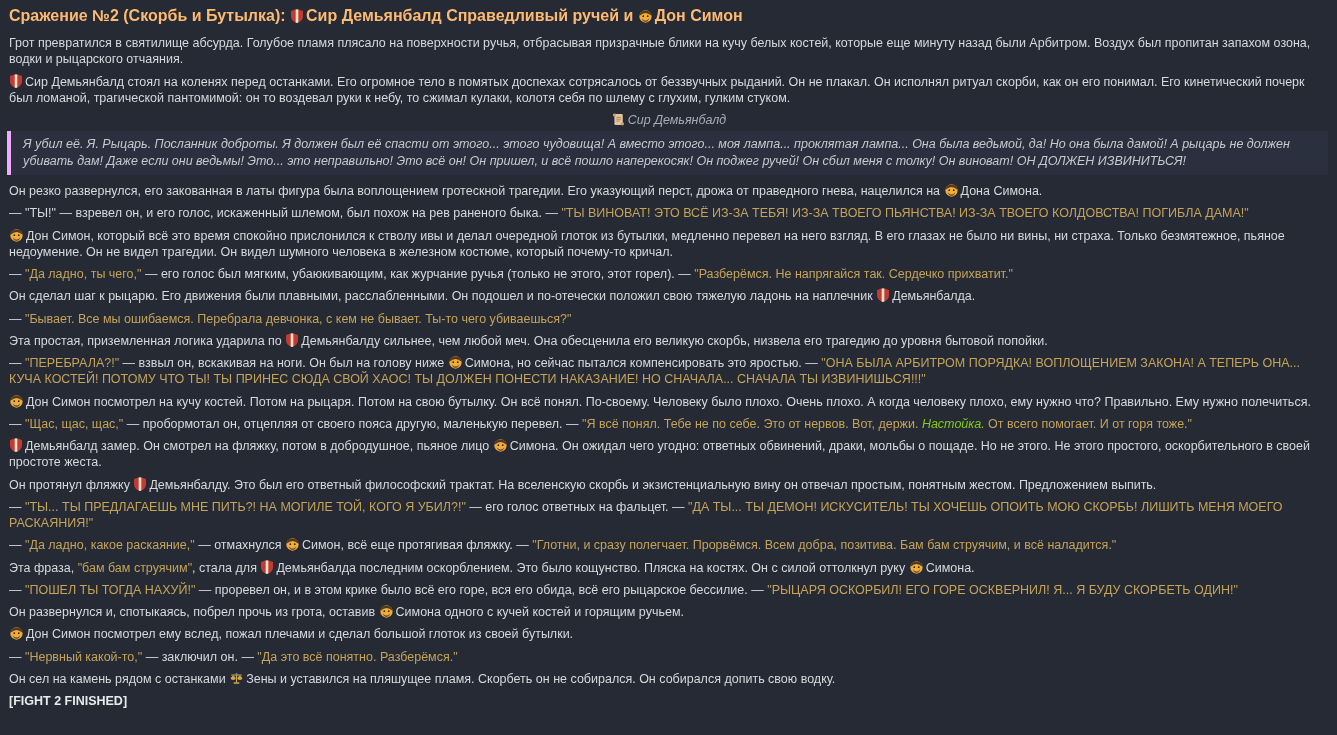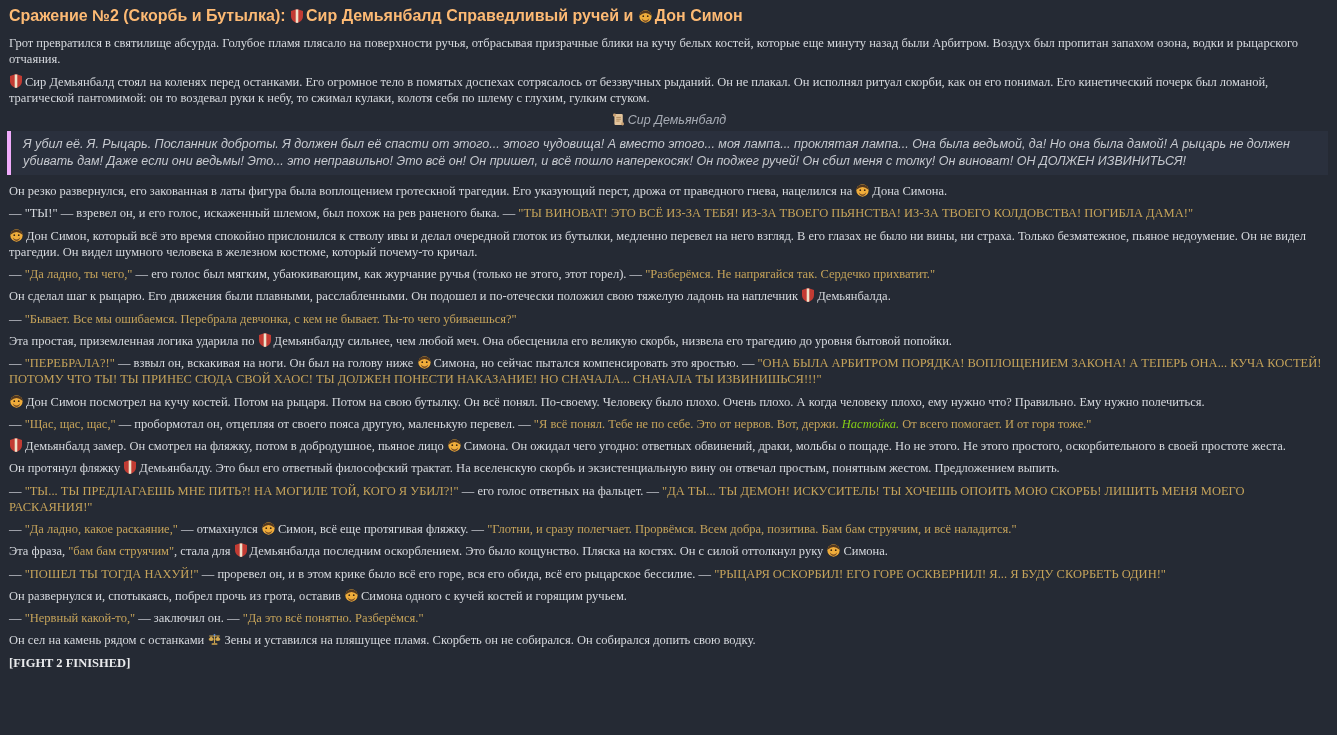--- a/index.html
+++ b/index.html
@@ -5,21 +5,21 @@
   html,body{margin:0;padding:0;}
   body{
     width:1337px;height:735px;overflow:hidden;
     background:#252a34;
     color:#d6d9de;
     font-family:"Liberation Sans", sans-serif;
     font-size:12.5px;
   }
   #story{padding:6px 9px 0 9px;}
   .title{font-weight:bold;font-size:16px;color:#fdba74;margin:0 0 9px 0;line-height:1.25;}
-  .para{margin:0 0 6px 0;line-height:1.3;font-family:Liberation Serif, serif;}
+  .para{margin:0 0 6px 0;line-height:1.3;}
   .footer{font-weight:bold;color:#e9eaec;margin-top:4px;}
   .quote-header{text-align:center;font-style:italic;color:#a6abb4;margin:2px 0 3px 0;line-height:1.3;}
   .quote{
     background:#2a303d;
     border-left:4px solid #f0abfc;
     padding:5px 12px;margin:0 0 8px -2px;
     font-style:italic;color:#c6c9cf;line-height:1.35;
   }
   .g{color:#c5a35a;}
   .gi{color:#84cc16;font-style:italic;}
@@ -127,20 +127,27 @@
           <path d="M2.9 8.8 Q7 13.8 11.1 8.8 Q9.6 12.9 7 13 Q4.4 12.9 2.9 8.8 Z" fill="#7a4f26"></path>
         </svg></span><span>Симона.</span></div>
     <div class="para"><span>— </span><span class="g">"ПОШЕЛ ТЫ ТОГДА НАХУЙ!"</span><span> — проревел он, и в этом крике было всё его горе, вся его обида, всё его рыцарское бессилие. — </span><span class="g">"РЫЦАРЯ ОСКОРБИЛ! ЕГО ГОРЕ ОСКВЕРНИЛ! Я... Я БУДУ СКОРБЕТЬ ОДИН!"</span></div>
     <div class="para"><span>Он развернулся и, спотыкаясь, побрел прочь из грота, оставив </span><span class="icon"><svg width="13" height="13" viewBox="0 0 14 14">
           <circle cx="7" cy="7" r="6.6" fill="#f0ad3b"></circle>
           <path d="M0.5 6.2 Q1 1.1 7 0.5 Q13 1.1 13.5 6.2 Q10 3.3 7 3.3 Q4 3.3 0.5 6.2 Z" fill="#53381f"></path>
           <circle cx="4.6" cy="6.7" r="0.95" fill="#3c2713"></circle>
           <circle cx="9.4" cy="6.7" r="0.95" fill="#3c2713"></circle>
           <path d="M2.9 8.8 Q7 13.8 11.1 8.8 Q9.6 12.9 7 13 Q4.4 12.9 2.9 8.8 Z" fill="#7a4f26"></path>
         </svg></span><span>Симона одного с кучей костей и горящим ручьем.</span></div>
+    <div class="para"><span class="icon"><svg width="13" height="13" viewBox="0 0 14 14">
+          <circle cx="7" cy="7" r="6.6" fill="#f0ad3b"></circle>
+          <path d="M0.5 6.2 Q1 1.1 7 0.5 Q13 1.1 13.5 6.2 Q10 3.3 7 3.3 Q4 3.3 0.5 6.2 Z" fill="#53381f"></path>
+          <circle cx="4.6" cy="6.7" r="0.95" fill="#3c2713"></circle>
+          <circle cx="9.4" cy="6.7" r="0.95" fill="#3c2713"></circle>
+          <path d="M2.9 8.8 Q7 13.8 11.1 8.8 Q9.6 12.9 7 13 Q4.4 12.9 2.9 8.8 Z" fill="#7a4f26"></path>
+        </svg></span><span>Дон Симон посмотрел ему вслед, пожал плечами и сделал большой глоток из своей бутылки.</span></div>
     <div class="para"><span>— </span><span class="g">"Нервный какой-то,"</span><span> — заключил он. — </span><span class="g">"Да это всё понятно. Разберёмся."</span></div>
     <div class="para"><span>Он сел на камень рядом с останками </span><span class="icon"><svg width="13" height="13" viewBox="0 0 14 14">
           <rect x="6.4" y="1.6" width="1.2" height="9.4" fill="#d2a84f"></rect>
           <rect x="1.4" y="2.7" width="11.2" height="1.1" fill="#d2a84f"></rect>
           <path d="M0.7 6.4 A2.75 2.1 0 0 0 6.2 6.4 L3.45 3.4 Z" fill="#d2a84f"></path>
           <path d="M7.8 6.4 A2.75 2.1 0 0 0 13.3 6.4 L10.55 3.4 Z" fill="#d2a84f"></path>
           <circle cx="7" cy="2.1" r="1" fill="#5b8dd9"></circle>
           <rect x="3.9" y="11" width="6.2" height="1.6" rx="0.6" fill="#d2a84f"></rect>
         </svg></span><span>Зены и уставился на пляшущее пламя. Скорбеть он не собирался. Он собирался допить свою водку.</span></div>
     <div class="para footer"><span>[FIGHT 2 FINISHED]</span></div>

